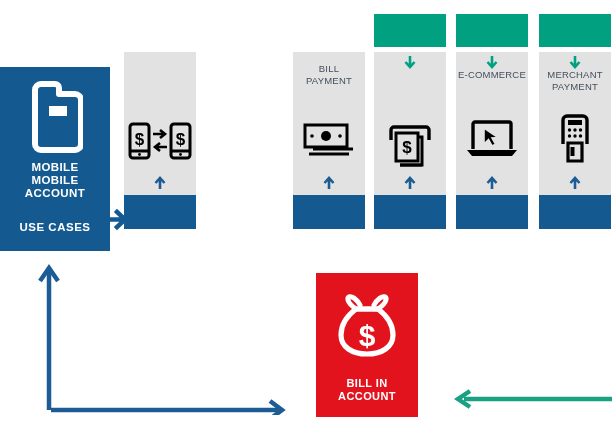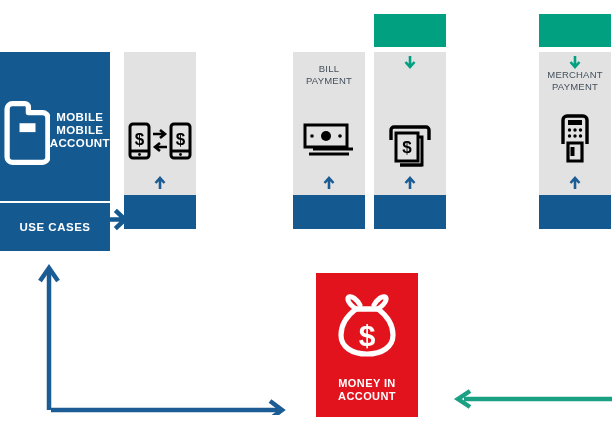--- a/index.html
+++ b/index.html
@@ -2,22 +2,22 @@
 <html><head>
 <meta charset="utf-8">
 <style>
   html,body{margin:0;padding:0;background:#ffffff;}
   body{width:612px;height:435px;position:relative;overflow:hidden;
        font-family:"Liberation Sans","DejaVu Sans",sans-serif;}
 
   .stage{position:absolute;left:0;top:0;width:612px;height:435px;}
 
   
-  #mm-box{position:absolute;left:0;top:52px;width:110px;height:149px;
-          background:#145a91;display:flex;flex-direction:row;
+  #mm-box{position:absolute;left:0;top:67px;width:110px;height:149px;
+          background:#145a91;display:flex;flex-direction:column;
           align-items:center;justify-content:flex-start;}
   #mm-icon{margin-top:13px;width:56px;height:74px;}
   #mm-label{color:#ffffff;font-size:11.5px;font-weight:bold;line-height:13px;
             letter-spacing:.4px;text-align:center;margin-top:7px;}
 
   #use-cases-bar{position:absolute;left:0;top:203px;width:110px;height:48px;
                  background:#145a91;display:flex;align-items:center;
                  justify-content:center;}
   #use-cases-bar span{color:#ffffff;font-size:11.5px;font-weight:bold;
                       letter-spacing:.5px;}
@@ -147,20 +147,46 @@
       </div>
       <div class="up-arrow">
         <svg width="12" height="14" viewBox="0 0 12 14">
           <path d="M6 13 V3 M1.5 7 L6 2 L10.5 7" fill="none" stroke="#1c5c94" stroke-width="2.6"></path>
         </svg>
       </div>
     </div>
     <div class="blue-bar"></div>
   </div>
 
+  <div class="col" style="left:456px">
+    <div class="green-head"></div>
+    <div class="gray">
+      <div class="dn-arrow">
+        <svg width="12" height="14" viewBox="0 0 12 14">
+          <path d="M6 1 V11 M1.5 7 L6 12 L10.5 7" fill="none" stroke="#00a080" stroke-width="2.6"></path>
+        </svg>
+      </div>
+      <div class="title">
+        <span>E-COMMERCE</span>
+      </div>
+      <div class="icon-wrap" style="top:62px">
+        <svg width="54" height="40" viewBox="0 0 54 40">
+          <path d="M8 30 V5 a2 2 0 0 1 2 -2 h34 a2 2 0 0 1 2 2 v25" fill="none" stroke="#000" stroke-width="3.4"></path>
+          <path d="M2 31 h50 l-5 6 h-40 z" fill="#000"></path>
+          <path d="M19 9 L19 25 L23.5 20.5 L27 27 L30.5 25.2 L27 19 L33 18.5 Z" fill="#000" stroke="#e2e2e2" stroke-width="1.6"></path>
+        </svg>
+      </div>
+      <div class="up-arrow">
+        <svg width="12" height="14" viewBox="0 0 12 14">
+          <path d="M6 13 V3 M1.5 7 L6 2 L10.5 7" fill="none" stroke="#1c5c94" stroke-width="2.6"></path>
+        </svg>
+      </div>
+    </div>
+    <div class="blue-bar"></div>
+  </div>
 
   <div class="col" style="left:539px">
     <div class="green-head"></div>
     <div class="gray">
       <div class="dn-arrow">
         <svg width="12" height="14" viewBox="0 0 12 14">
           <path d="M6 1 V11 M1.5 7 L6 12 L10.5 7" fill="none" stroke="#00a080" stroke-width="2.6"></path>
         </svg>
       </div>
       <div class="title">
@@ -203,18 +229,18 @@
 
   <div id="funds-box">
     <svg id="funds-icon" viewBox="0 0 62 66">
       <path d="M20 16 C12 22 5 31 5 42 C5 54 16 61 31 61 C46 61 57 54 57 42 C57 31 50 22 42 16 Z" fill="none" stroke="#ffffff" stroke-width="5.2" stroke-linejoin="round"></path>
       <path d="M20 16 C20 16 13 11 12 7 C11 3 15 3 18 5 C22 8 24 12 24 12" fill="none" stroke="#ffffff" stroke-width="5" stroke-linecap="round"></path>
       <path d="M42 16 C42 16 49 11 50 7 C51 3 47 3 44 5 C40 8 38 12 38 12" fill="none" stroke="#ffffff" stroke-width="5" stroke-linecap="round"></path>
       <line x1="20" y1="16" x2="42" y2="16" stroke="#ffffff" stroke-width="5"></line>
       <text x="31" y="53" font-family="'Liberation Sans',sans-serif" font-size="30" font-weight="bold" text-anchor="middle" fill="#ffffff">$</text>
     </svg>
     <div id="funds-label">
-      <span>MONEY IN</span><br>
+      <span>BILL IN</span><br>
       <span>ACCOUNT</span>
     </div>
   </div>
 
 </div>
 
 </body></html>

